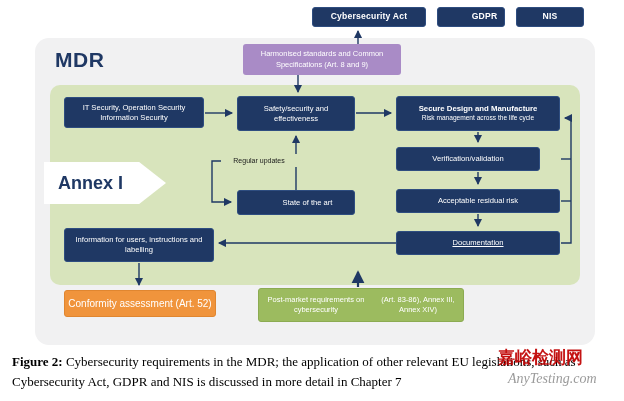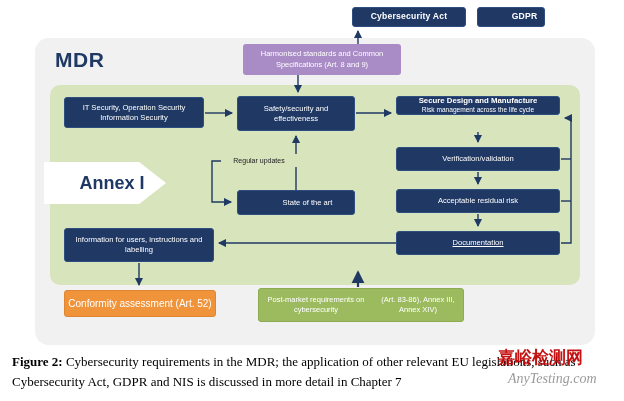--- a/index.html
+++ b/index.html
@@ -6,21 +6,21 @@
   .canvas {
     position:relative; width:624px; height:401px; background:#ffffff;
     font-family:"Liberation Sans", sans-serif; overflow:hidden;
   }
   .navy-box {
     position:absolute; background:#1F3864; color:#fff;
     display:flex; align-items:center; justify-content:center; flex-direction:column;
     text-align:center; border-radius:3px; font-size:7.6px; line-height:1.3;
     padding:2px 5px; box-sizing:border-box; border:1px solid #2e4d80;
   }
-  .top-box { font-size:8.6px; font-weight:bold; letter-spacing:.2px;margin-left:40px; }
+  .top-box { font-size:8.6px; font-weight:bold; letter-spacing:.2px; }
   .mdr-panel {
     position:absolute; left:35px; top:38px; width:560px; height:307px;
     background:#F1F1F2; border-radius:14px;
   }
   .mdr-title {
     position:absolute; left:55px; top:48px; font-size:21px; font-weight:bold;
     color:#1F3864; letter-spacing:.5px;
   }
   .purple-box {
     position:absolute; left:243px; top:44px; width:158px; height:31px;
@@ -28,21 +28,21 @@
     display:flex; align-items:center; justify-content:flex-end; text-align:center;
     padding:2px 10px; box-sizing:border-box;
   }
   .green-panel {
     position:absolute; left:50px; top:85px; width:530px; height:200px;
     background:#D8E4BC; border-radius:10px;
   }
   .annex-arrow {
     position:absolute; left:44px; top:162px; width:122px; height:42px;
     background:#ffffff; clip-path:polygon(0 0, 78% 0, 100% 50%, 78% 100%, 0 100%);
-    display:flex; align-items:center; padding-left:14px; box-sizing:border-box;justify-content:center;
+    display:flex; align-items:center; padding-left:14px; box-sizing:border-box;
   }
   .annex-text { color:#1F3864; font-size:18px; font-weight:bold; }
   .regular-label {
     position:absolute; left:221px; top:154px; width:76px; height:13px;
     background:#D8E4BC; color:#1a1a1a; font-size:7px;
     display:flex; align-items:center; justify-content:center;
   }
   .secure-title { font-size:7.8px; font-weight:bold; }
   .secure-sub { font-size:6.6px; }
   .orange-box {
@@ -77,20 +77,23 @@
 <body>
 
 <div class="canvas">
 
   <div class="navy-box top-box" style="left:312px; top:7px; width:114px; height:20px;">
     <span>Cybersecurity Act</span>
   </div>
   <div class="navy-box top-box" style="left:437px; top:7px; width:68px; height:20px;padding-left:32px;">
     <span>GDPR</span>
   </div>
+  <div class="navy-box top-box" style="left:516px; top:7px; width:68px; height:20px;">
+    <span>NIS</span>
+  </div>
 
   <div class="mdr-panel"></div>
   <div class="mdr-title">MDR</div>
 
   <div class="purple-box">
     <span>Harmonised standards and Common Specifications (Art. 8 and 9)</span>
   </div>
 
   <div class="green-panel"></div>
 
@@ -99,26 +102,26 @@
   </div>
 
   <div class="navy-box" style="left:64px; top:97px; width:140px; height:31px;">
     <span>IT Security, Operation Security Information Security</span>
   </div>
 
   <div class="navy-box" style="left:237px; top:96px; width:118px; height:35px;">
     <span>Safety/security and effectiveness</span>
   </div>
 
-  <div class="navy-box" style="left:396px; top:96px; width:164px; height:19px;">
+  <div class="navy-box" style="left:396px; top:96px; width:164px; height:35px;">
     <span class="secure-title">Secure Design and Manufacture</span>
     <span class="secure-sub">Risk management across the life cycle</span>
   </div>
 
-  <div class="navy-box" style="left:396px; top:147px; width:164px; height:24px;">
+  <div class="navy-box" style="left:396px; top:147px; width:144px; height:24px;">
     <span>Verification/validation</span>
   </div>
 
   <div class="navy-box" style="left:396px; top:189px; width:164px; height:24px;">
     <span>Acceptable residual risk</span>
   </div>
 
   <div class="navy-box" style="left:396px; top:231px; width:164px; height:24px;text-decoration:underline;">
     <span>Documentation</span>
   </div>

